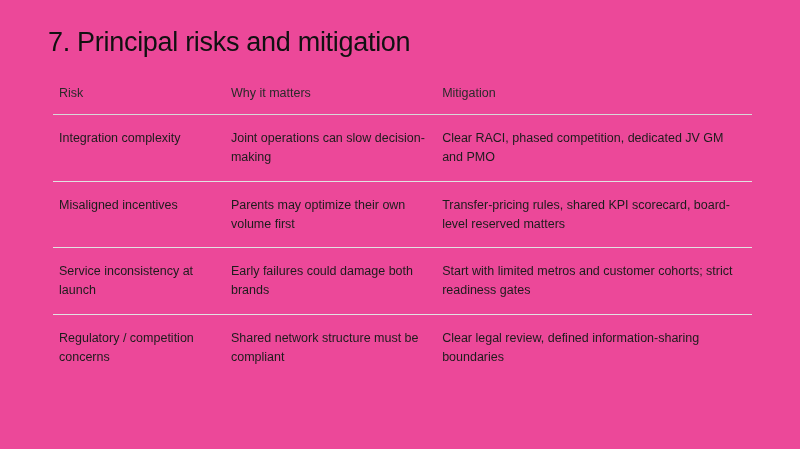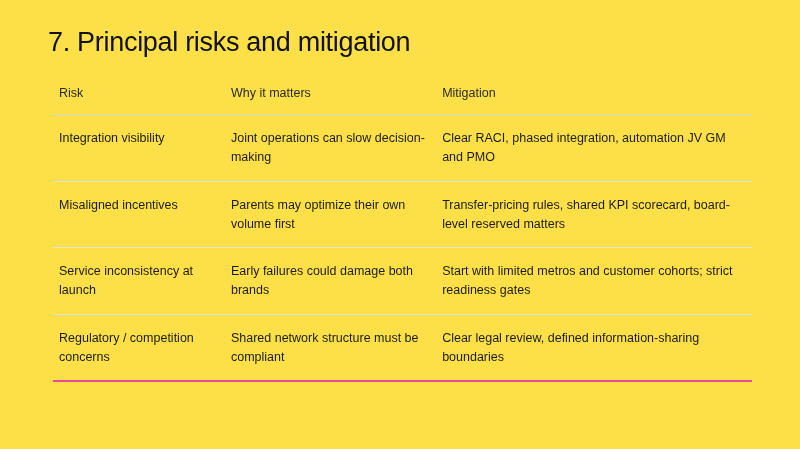--- a/index.html
+++ b/index.html
@@ -13,21 +13,21 @@
     font-family: "Liberation Sans", sans-serif;
     color: #1a1a1a;
     overflow: hidden;
   }
   .slide {
     position: relative;
     width: 800px;
     height: 449px;
     box-sizing: border-box;
     padding: 26px 57px 0 44px;
-    background: #fde047;
+    background: #ec4899;
   }
   .slide-title {
     font-size: 27px;
     font-weight: 400;
     line-height: 1.2;
     letter-spacing: -0.3px;
     color: #111111;
     margin: 0 0 22px 0;
     padding-left: 4px;
   }
@@ -71,23 +71,23 @@
   <table class="risk-table">
     <thead>
       <tr>
         <th class="col-risk">Risk</th>
         <th class="col-why">Why it matters</th>
         <th class="col-mit">Mitigation</th>
       </tr>
     </thead>
     <tbody>
       <tr>
-        <td>Integration visibility</td>
+        <td>Integration complexity</td>
         <td>Joint operations can slow decision-making</td>
-        <td>Clear RACI, phased integration, automation JV GM and PMO</td>
+        <td>Clear RACI, phased competition, dedicated JV GM and PMO</td>
       </tr>
       <tr>
         <td>Misaligned incentives</td>
         <td>Parents may optimize their own volume first</td>
         <td>Transfer-pricing rules, shared KPI scorecard, board-level reserved matters</td>
       </tr>
       <tr>
         <td>Service inconsistency at launch</td>
         <td>Early failures could damage both brands</td>
         <td>Start with limited metros and customer cohorts; strict readiness gates</td>

